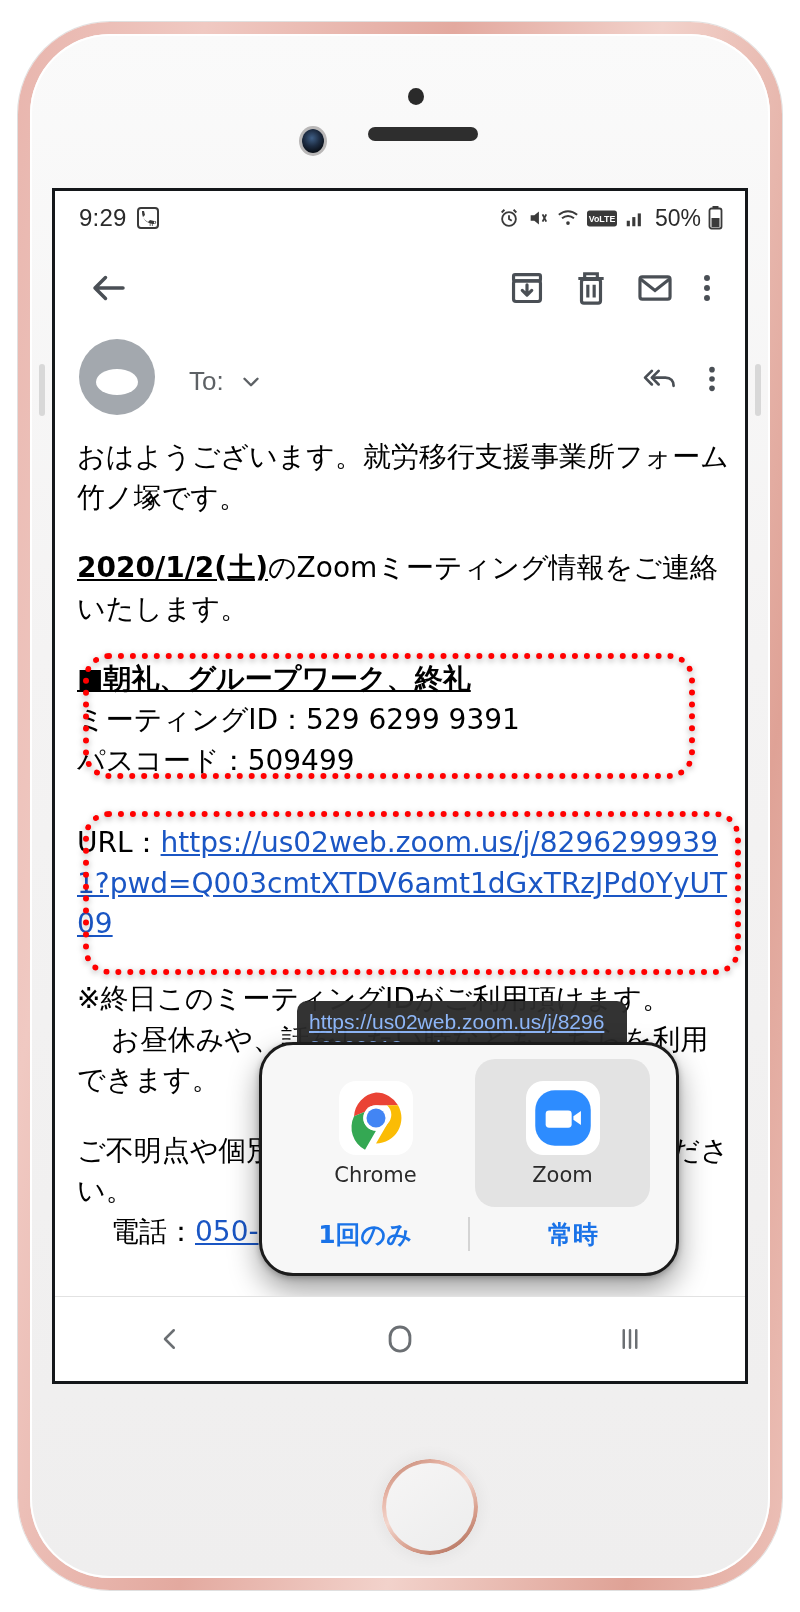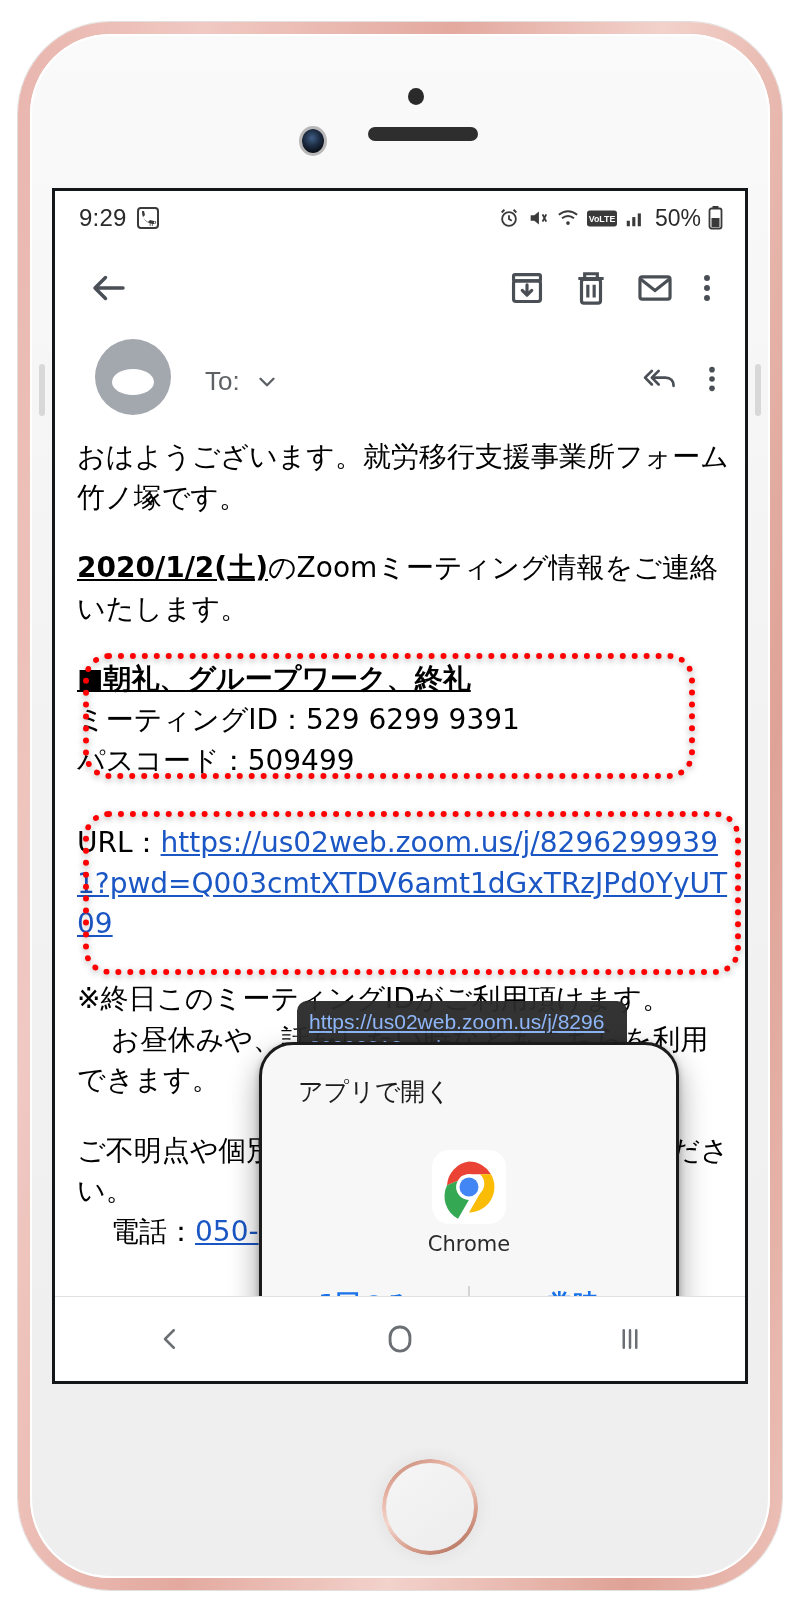--- a/index.html
+++ b/index.html
@@ -77,21 +77,21 @@
   
   .mail-toolbar{
     height:86px;display:flex;align-items:center;padding:0 18px 0 22px;box-sizing:border-box;
   }
   .tb-spacer{flex:1;}
   .tb-btn{width:64px;height:64px;display:flex;align-items:center;justify-content:center;}
   .tb-btn.small{width:40px;}
 
   
   .sender-row{
-    height:70px;display:flex;align-items:flex-end;padding:0 20px 0 24px;box-sizing:border-box;margin-left:16px;
+    height:70px;display:flex;align-items:flex-end;padding:0 20px 0 24px;box-sizing:border-box;
   }
   .avatar{
     width:76px;height:76px;border-radius:50%;background:#a3a8ae;
     position:relative;margin-bottom:-14px;flex:none;overflow:hidden;
   }
   .avatar::after{
     content:"";position:absolute;left:17px;top:30px;width:42px;height:26px;
     border-radius:50%;background:#ffffff;
   }
   .to-wrap{display:flex;align-items:center;gap:14px;margin-left:34px;margin-bottom:4px;}
@@ -335,39 +335,49 @@
 
     <p class="para tight"><span>ご不明点や個別にご相談がある場合はお電話ください。</span><br><span class="indent"></span><span>電話：</span><a class="lnk" href="#">050-</a></p>
 
     <p class="para" style="margin-top:52px;">以上、よろしくお願いいたします。</p>
   </div>
 
   <div class="link-preview">https://us02web.zoom.us/j/82962999391?pwd=</div>
   <div class="tap-pointer"></div>
 
   <div class="chooser">
-    <div class="chooser-title">アプリで開く</div>
 
     <div class="chooser-apps">
       <div class="app-cell">
         <span class="ico">
           <svg class="app-icon" viewBox="0 0 64 64">
             <rect x="0" y="0" width="64" height="64" rx="15" fill="#ffffff"></rect>
             <g transform="translate(32,32)">
               <path d="M0-22a22 22 0 0 1 19.05 11H0a11 11 0 0 0-9.5 5.5L-19-1.5A22 22 0 0 1 0-22z" fill="#ea4335"></path>
               <path d="M-19-1.5L-9.5-5.5A11 11 0 0 0 0 11l-9.5 16.5A22 22 0 0 1-19-1.5z" fill="#34a853"></path>
               <path d="M19.05-11A22 22 0 0 1 0 22l9.5-16.45A11 11 0 0 0 9.5-11z" fill="#fbbc05"></path>
               <circle cx="0" cy="0" r="11" fill="#ffffff"></circle>
               <circle cx="0" cy="0" r="8.2" fill="#4285f4"></circle>
             </g>
           </svg>
         </span>
         <span class="app-name">Chrome</span>
       </div>
 
+      <div class="app-cell selected">
+        <span class="ico">
+          <svg class="app-icon" viewBox="0 0 64 64">
+            <rect x="0" y="0" width="64" height="64" rx="15" fill="#ffffff"></rect>
+            <rect x="8" y="8" width="48" height="48" rx="17" fill="#2d8cff"></rect>
+            <path d="M20 25.5h16.5a3 3 0 0 1 3 3v9a3 3 0 0 1-3 3H20a3 3 0 0 1-3-3v-9a3 3 0 0 1 3-3z" fill="#ffffff"></path>
+            <path d="M41 30.5l6.5-4.5v12l-6.5-4.5z" fill="#ffffff"></path>
+          </svg>
+        </span>
+        <span class="app-name">Zoom</span>
+      </div>
     </div>
 
     <div class="chooser-actions">
       <div class="chooser-btn">1回のみ</div>
       <div class="act-divider"></div>
       <div class="chooser-btn">常時</div>
     </div>
   </div>
 
   <div class="navbar">

